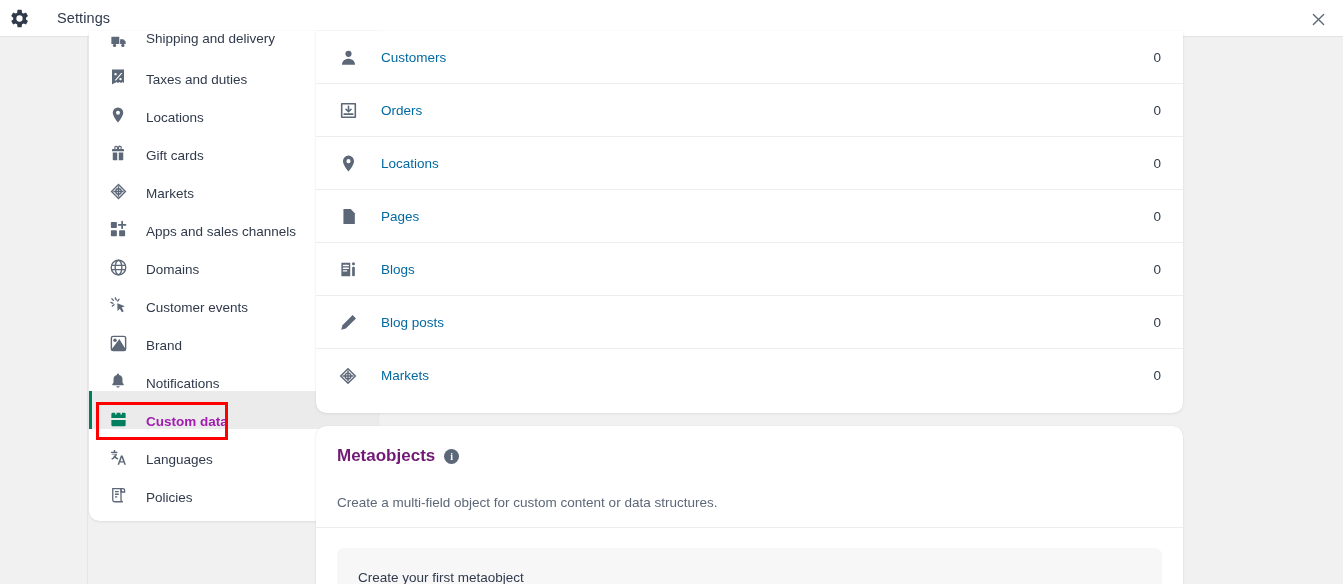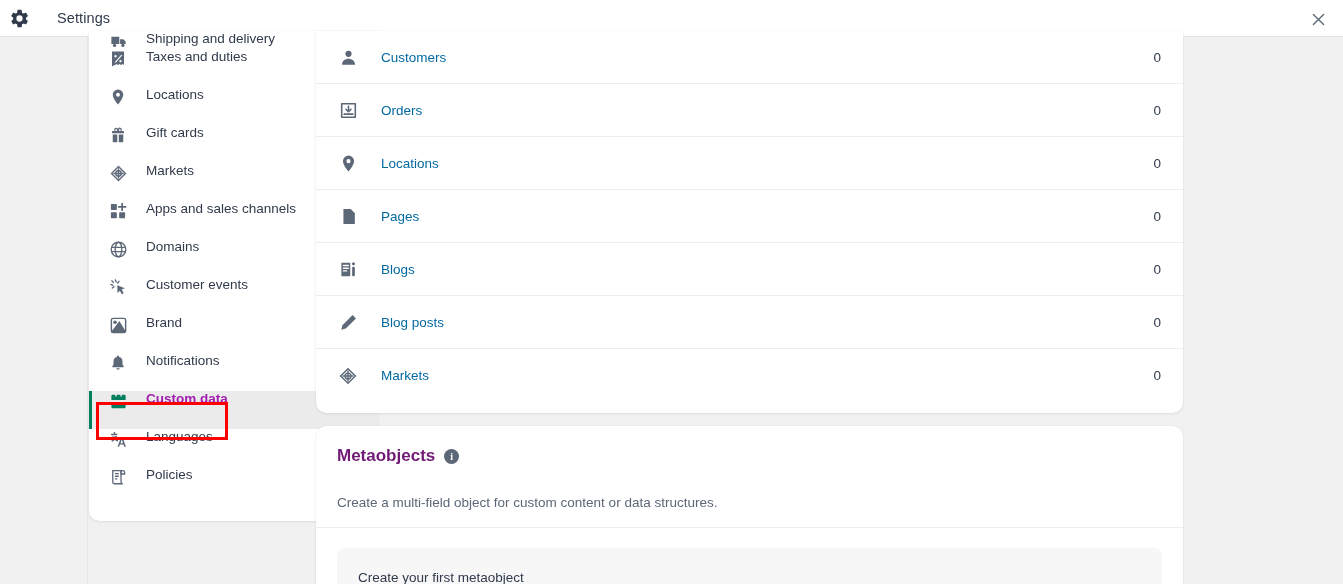--- a/index.html
+++ b/index.html
@@ -48,21 +48,21 @@
     position: absolute; left: 89px; top: -6px;
     width: 289px; height: 490px;
     background: #ffffff;
     border-radius: 0 0 10px 10px;
     box-shadow: 0 1px 3px rgba(0,0,0,.07), 0 0 1px rgba(0,0,0,.12);
     overflow: hidden;
   }
   .nav-item {
     position: relative;
     height: 38px;
-    display: flex; align-items: flex-start;
+    display: flex; align-items: flex-end;
     padding-left: 19px;
     cursor: pointer;
     color: #303a4b;
     font-size: 13.5px;
   }
   .nav-item.first { height: 18px; align-items: flex-start; overflow: hidden; }
   .nav-item .ico {
     width: 20px; height: 20px; flex: 0 0 20px;
     display: flex; align-items: center; justify-content: center;
     margin-right: 18px;

